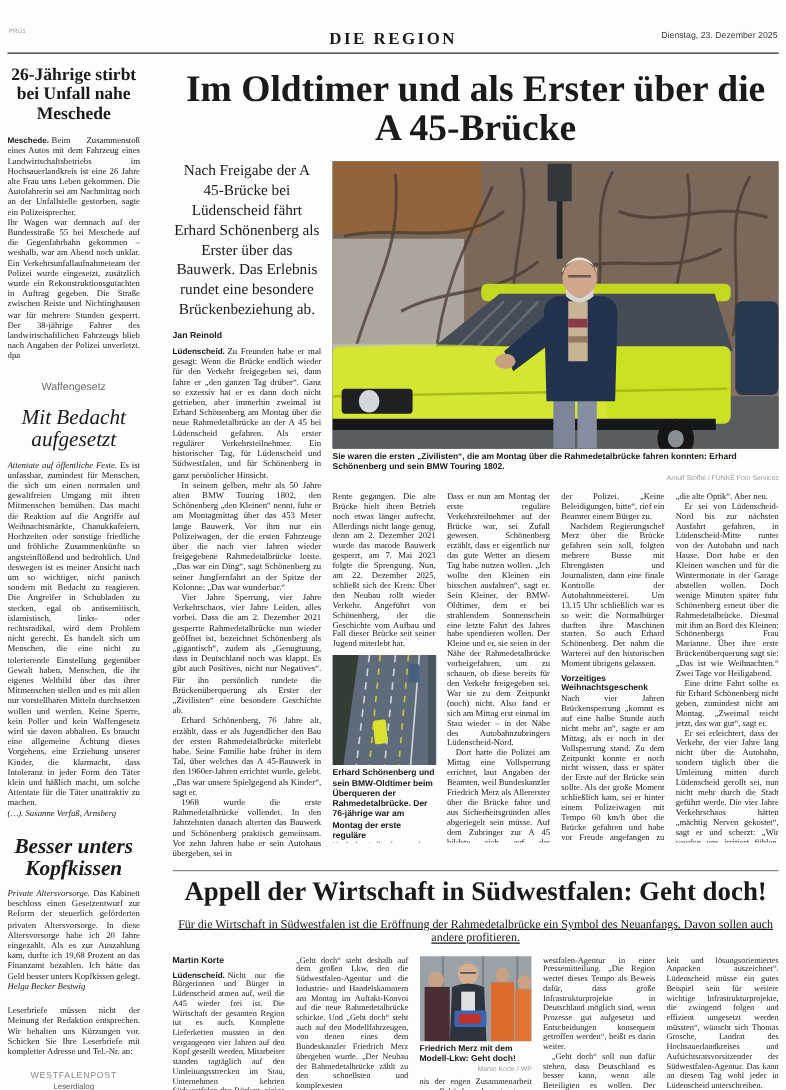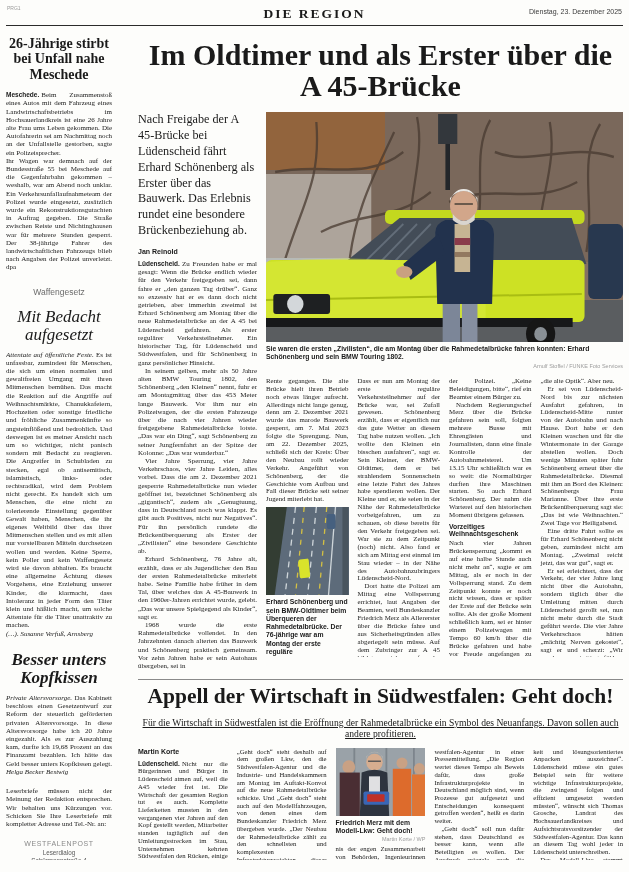--- a/index.html
+++ b/index.html
@@ -1,18 +1,18 @@
 <!DOCTYPE html>
 <html lang="de"><head>
 <meta charset="utf-8">
 <style>
   * { margin:0; padding:0; box-sizing:border-box; }
   html,body { width:629px; height:872px; }
   body { background:#fdfdfb; color:#1a1a1a; font-family:"Liberation Serif", serif; overflow:hidden; }
-  .page { width:629px; height:872px; padding:0 6px 0 6px; position:relative; background:#fdfdfb; }
+  .page { width:629px; height:872px; padding:17px 6px 0 6px; position:relative; background:#fdfdfb; }
 
   
   .masthead { position:relative; height:26px; border-bottom:1px solid #2b2b2b; }
   .marker { position:absolute; left:1px; top:5px; font:400 5px "Liberation Sans", sans-serif; color:#9a9a9a; }
   .section-title { text-align:center; font:700 13.5px "Liberation Serif", serif; letter-spacing:2px; padding-top:6px; }
   .page-date { position:absolute; right:1px; top:8px; font:400 7px "Liberation Sans", sans-serif; color:#3c3c3c; }
 
   .content { display:flex; gap:26px; padding-top:7px; height:834px; }
 
   
@@ -27,21 +27,21 @@
   .sig { font:italic 400 7px/8.4px "Liberation Serif", serif; }
   .note { margin-top:11px; }
   .contact { text-align:center; font:400 6.3px/8.4px "Liberation Sans", sans-serif; color:#5a5a5a; margin-top:12px; }
   .contact .nm { letter-spacing:.6px; color:#8a8a8a; font-size:7px; }
 
   
   .mainarea { flex:1; min-width:0; overflow:hidden; }
   .main-h { font:700 30px/1.02 "Liberation Serif", serif; text-align:center; margin:7px 0 11px; }
   .top-row { display:flex; gap:9px; }
   .lead-col { width:119px; flex:none; }
-  .lead { font:400 12.2px/1.3 "Liberation Serif", serif; text-align:left; }
+  .lead { font:400 12.2px/1.3 "Liberation Serif", serif; text-align:center; }
   .byline { font:700 7px "Liberation Sans", sans-serif; margin:9px 0 5px; }
   .right-stack { flex:1; min-width:0; }
   figure { display:block; }
   .photo-main { height:230px; background:#847668; }
   .photo-main svg, .photo-aerial svg, .photo-merz svg { display:block; width:100%; height:100%; }
   .cap { font:700 6.8px/8.3px "Liberation Sans", sans-serif; margin-top:3px; }
   .credit { font:400 5.5px "Liberation Sans", sans-serif; color:#9b9b9b; text-align:right; margin-top:1px; }
   .cols4 { display:flex; gap:9px; margin-top:8px; height:280px; overflow:hidden; }
   .cols4 .col, .cols5 .col { flex:1; min-width:0; }
   .cols4 .bp { font-size:6.9px; line-height:7.9px; }

